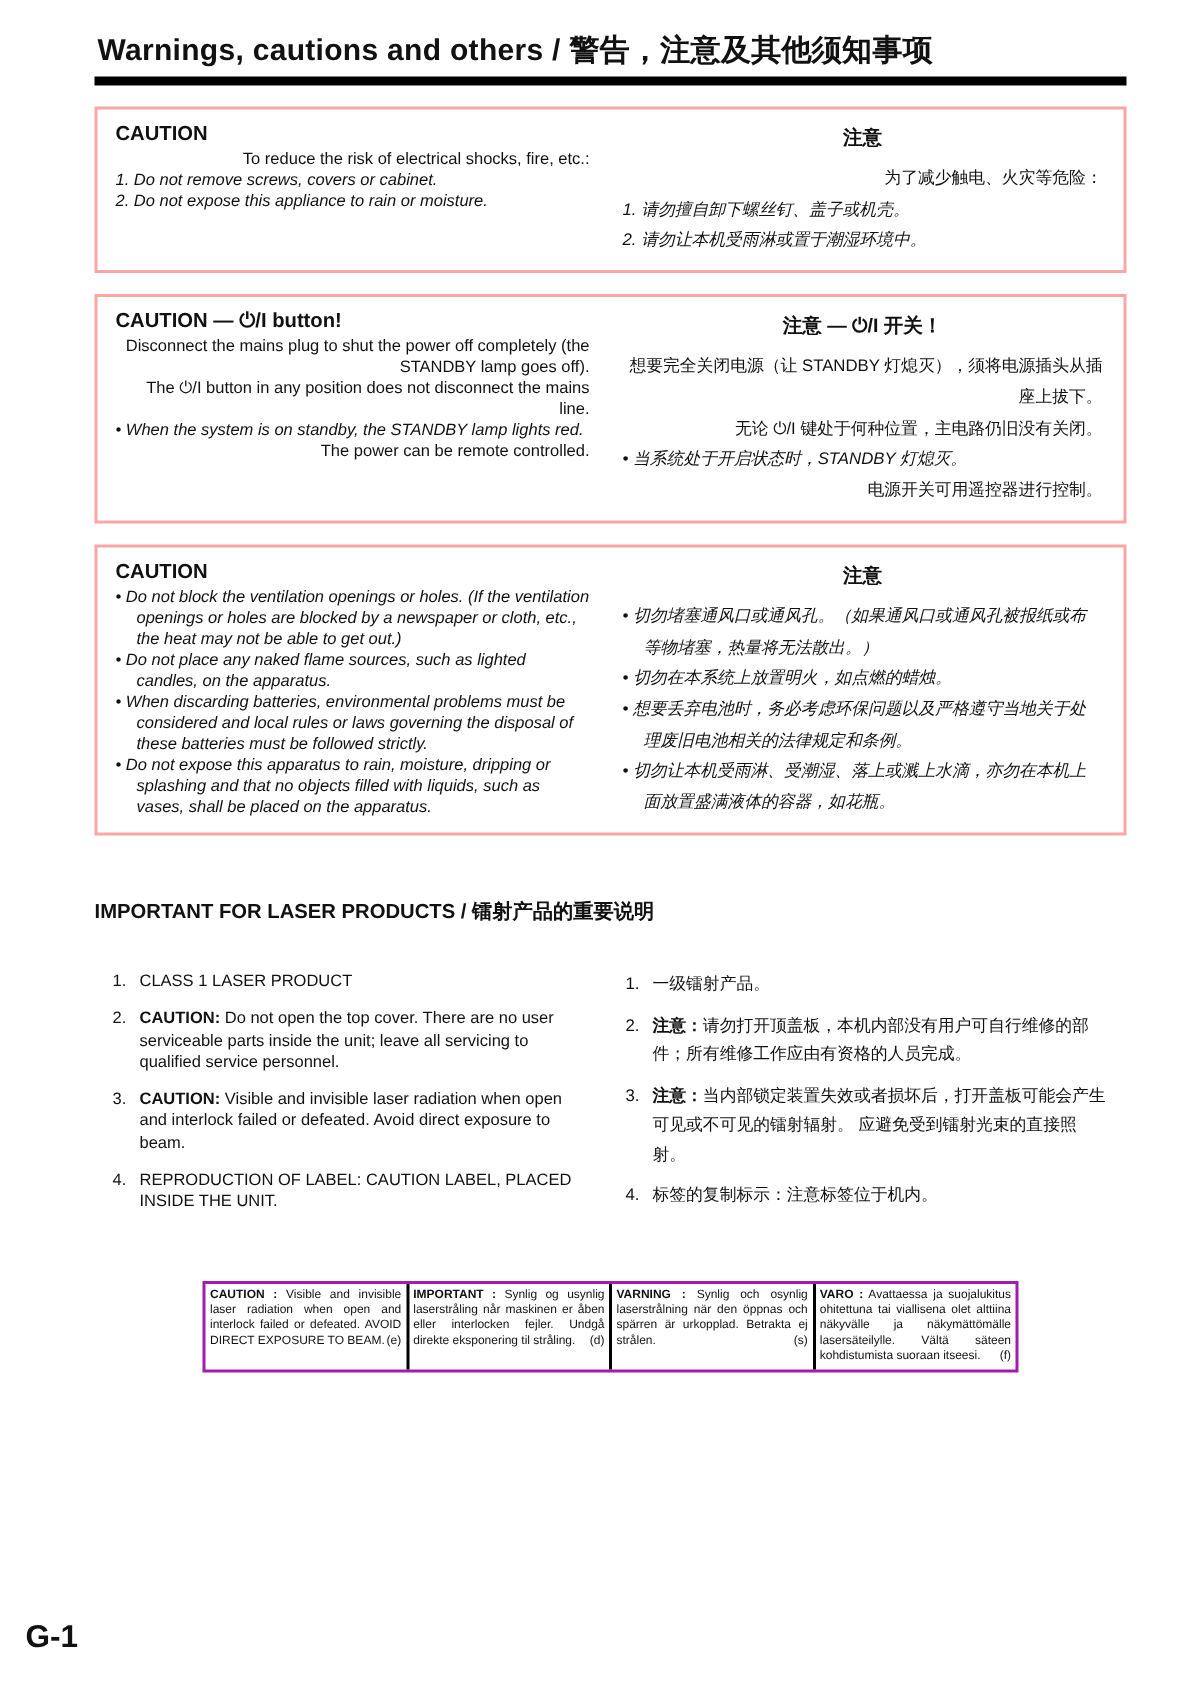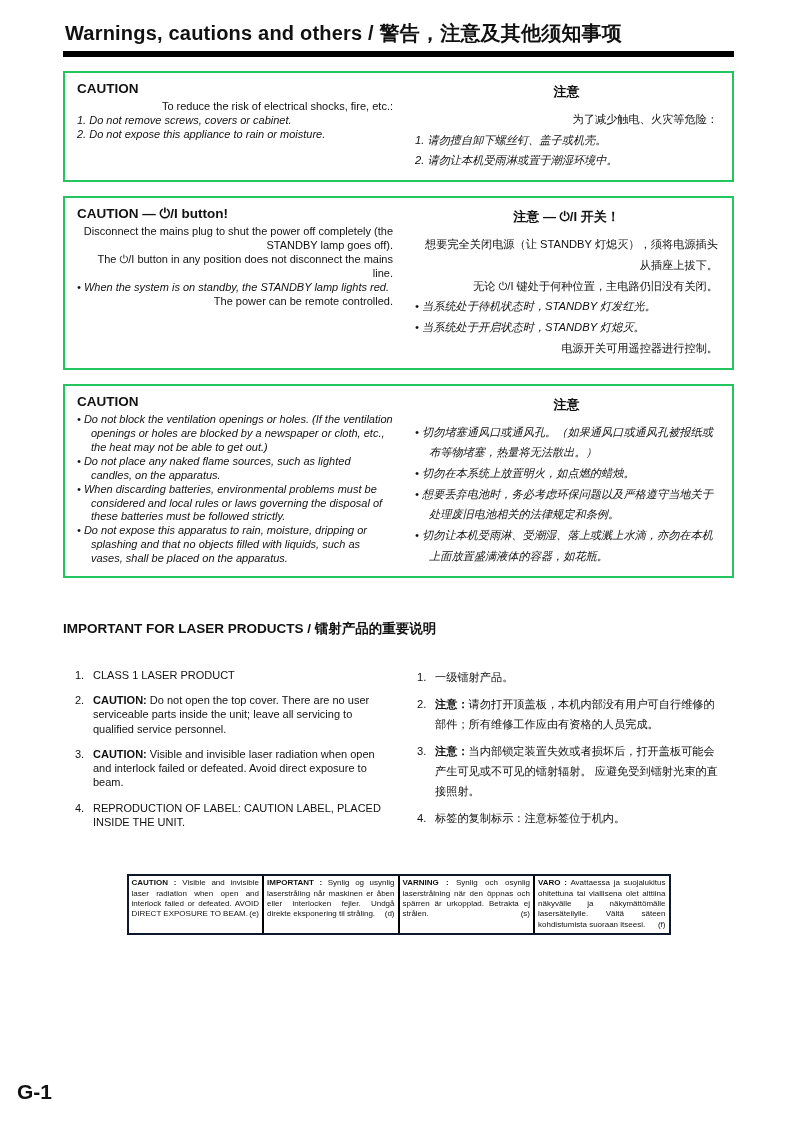--- a/index.html
+++ b/index.html
@@ -4,34 +4,34 @@
 <style>
   html, body { margin: 0; padding: 0; }
   body {
     width: 794px; height: 1122px;
     background: #ffffff;
     color: #111111;
     font-family: "Liberation Sans", sans-serif;
     position: relative;
     overflow: hidden;
   }
-  .page { padding: 20px 60px 0 63px; }
+  .page { padding: 20px 43px 0 63px; }
 
   
   .title {
     font-size: 20px;
     font-weight: bold;
     letter-spacing: 0.2px;
     margin: 0 0 4px 2px;
   }
   .title-rule { height: 6px; background: #000; width: 100%; }
 
   
   .caution-box {
-    border: 2px solid #22c55e;
+    border: 2px solid #fca5a5;
     margin-top: 14px;
     padding: 7px 14px 9px 12px;
     display: flex;
     gap: 22px;
   }
   .col-en { flex: 0 0 316px; }
   .col-zh { flex: 1; }
   .c-head {
     font-size: 13.5px;
     font-weight: bold;
@@ -65,21 +65,21 @@
   .li { display: flex; margin-bottom: 11px; }
   .laser-zh .li { margin-bottom: 8px; }
   .li .num { flex: 0 0 18px; }
   .li .body { flex: 1; }
   .li b { font-weight: bold; }
 
   
   .label-table {
     width: 540px;
     margin: 34px auto 0 auto;
-    border: 2px solid #0f172a;
+    border: 2px solid #a21caf;
     display: flex;
   }
   .label-cell {
     flex: 1;
     padding: 2px 3px 3px 3px;
     font-size: 8px;
     line-height: 1.3;
     text-align: justify;
   }
   .label-cell + .label-cell { border-left: 2px solid #000; }
@@ -125,21 +125,20 @@
       <h2 class="c-head">CAUTION — ⏻/I button!</h2>
       <p class="pl">Disconnect the mains plug to shut the power off completely (the STANDBY lamp goes off).</p>
       <p class="pl">The ⏻/I button in any position does not disconnect the mains line.</p>
       <p class="hang">• When the system is on standby, the STANDBY lamp lights red.</p>
       <p class="pl">The power can be remote controlled.</p>
     </div>
     <div class="col-zh zh-text">
       <h2 class="c-head-zh">注意 — ⏻/I 开关！</h2>
       <p class="pl">想要完全关闭电源（让 STANDBY 灯熄灭），须将电源插头从插座上拔下。</p>
       <p class="pl">无论 ⏻/I 键处于何种位置，主电路仍旧没有关闭。</p>
-      <p class="hang">• 当系统处于待机状态时，STANDBY 灯发红光。</p>
       <p class="hang">• 当系统处于开启状态时，STANDBY 灯熄灭。</p>
       <p class="pl">电源开关可用遥控器进行控制。</p>
     </div>
   </section>
 
   <section class="caution-box">
     <div class="col-en en-text">
       <h2 class="c-head">CAUTION</h2>
       <p class="hang">• Do not block the ventilation openings or holes. (If the ventilation openings or holes are blocked by a newspaper or cloth, etc., the heat may not be able to get out.)</p>
       <p class="hang">• Do not place any naked flame sources, such as lighted candles, on the apparatus.</p>

